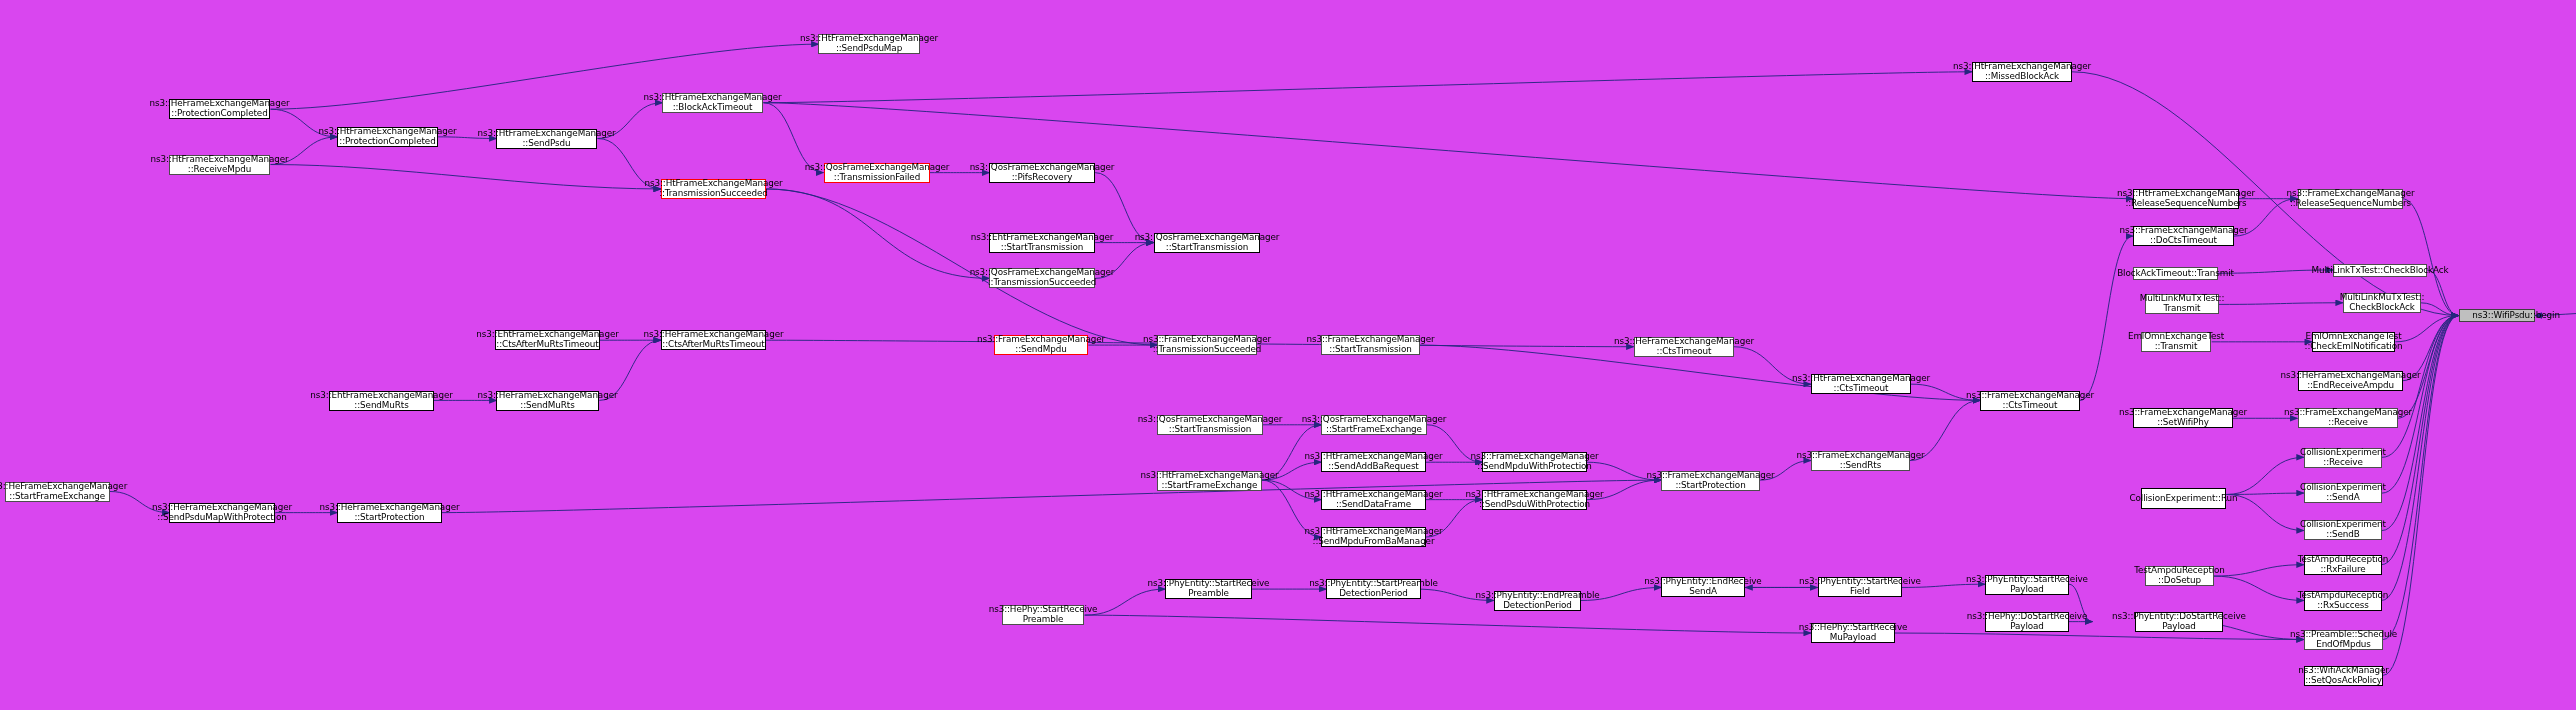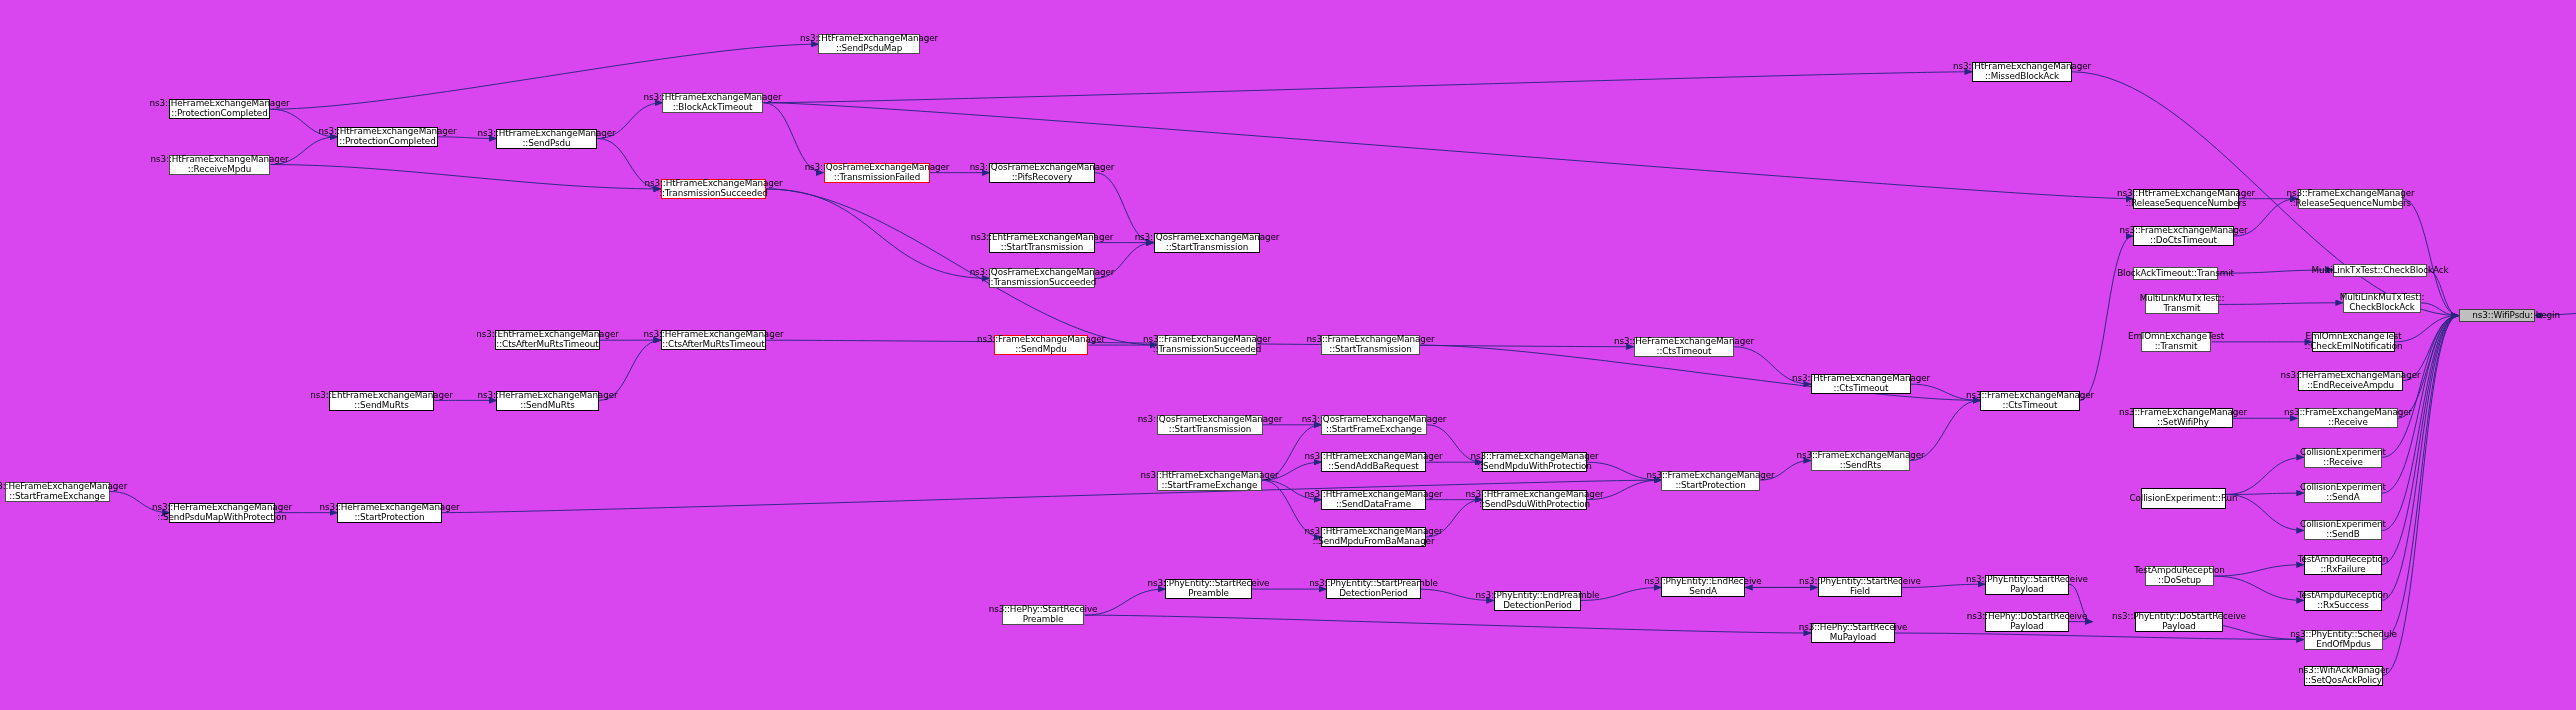--- a/index.html
+++ b/index.html
@@ -243,18 +243,18 @@
     <div class="node thick" style="left: 1002px; top: 605px; width: 82px; height: 20px;">ns3::HePhy::StartReceive
 Preamble</div>
     <div class="node" style="left: 1985px; top: 612px; width: 84px; height: 20px;">ns3::HePhy::DoStartReceive
 Payload</div>
     <div class="node" style="left: 2093px; top: 612px; width: 88px; height: 20px; margin-left: 42px;">ns3::PhyEntity::DoStartReceive
 Payload</div>
     <div class="node" style="left: 2304px; top: 591px; width: 78px; height: 20px;">TestAmpduReception
 ::RxSuccess</div>
     <div class="node" style="left: 1811px; top: 623px; width: 84px; height: 20px;">ns3::HePhy::StartReceive
 MuPayload</div>
-    <div class="node thick" style="left: 2304px; top: 630px; width: 79px; height: 20px;">ns3::PhyEntity::Schedule
+    <div class="node thick" style="left: 2304px; top: 630px; width: 79px; height: 20px;">ns3::Preamble::Schedule
 EndOfMpdus</div>
     <div class="node" style="left: 2304px; top: 666px; width: 79px; height: 20px;">ns3::WifiAckManager
 ::SetQosAckPolicy</div>
   </div>
 
 
 </body></html>

